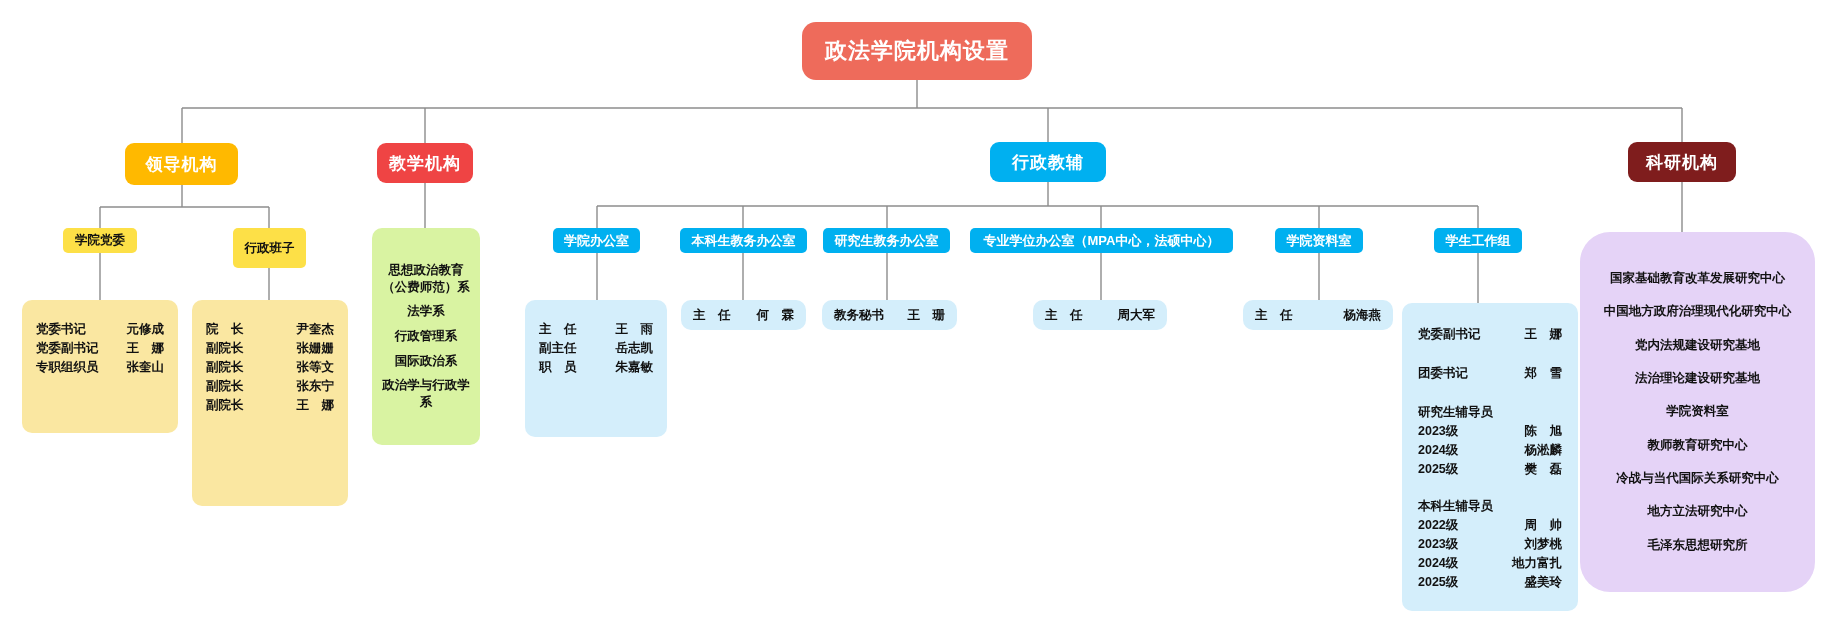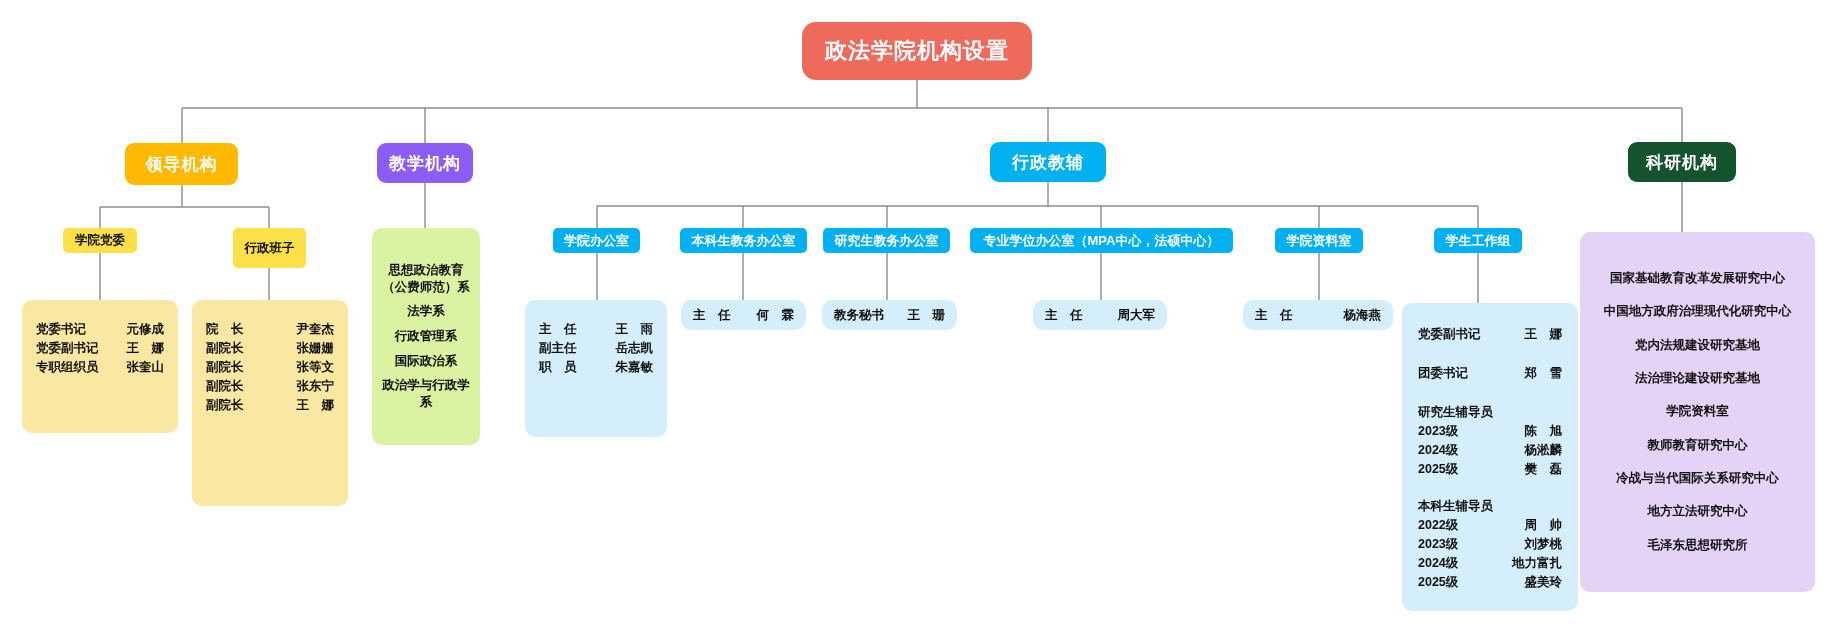--- a/index.html
+++ b/index.html
@@ -5,34 +5,34 @@
   html,body{margin:0;padding:0;background:#fff;}
   body{font-family:"Liberation Sans","DejaVu Sans",sans-serif;}
   #canvas{position:relative;width:1836px;height:635px;background:#ffffff;overflow:hidden;}
   svg.wires{position:absolute;left:0;top:0;pointer-events:none;}
 
   .node{position:absolute;display:flex;align-items:center;justify-content:center;
         font-weight:bold;box-sizing:border-box;text-align:center;color:#111;}
   .root{background:#EE6B5B;color:#fff;font-size:22px;border-radius:14px;letter-spacing:1px;}
   .branch{color:#fff;font-size:17px;border-radius:9px;letter-spacing:1px;}
   .b-lead{background:#FFB900;}
-  .b-teach{background:#8b5cf6;}
+  .b-teach{background:#ef4444;}
   .b-admin{background:#00B0F0;}
-  .b-research{background:#14532d;}
+  .b-research{background:#7f1d1d;}
 
   .sublabel{font-size:12.5px;border-radius:5px;}
   .yellow-bg{background:#fde047;}
   .blue-head{background:#00B0F0;color:#fff;font-size:13px;border-radius:5px;}
 
   .leaf{position:absolute;box-sizing:border-box;border-radius:10px;color:#111;
         font-size:12.5px;font-weight:bold;}
   .leaf.yellow{background:#FAE7A1;}
   .leaf.green{background:#D9F3A2;}
   .leaf.blue{background:#D4EEFB;}
-  .leaf.purple{background:#E5D3F7;}
+  .leaf.purple{background:#E5D3F7;border-radius:30px;}
 
   .rows{display:flex;flex-direction:column;justify-content:flex-start;
         height:100%;box-sizing:border-box;padding:20px 14px;}
   .pair{display:flex;justify-content:space-between;align-items:center;line-height:19px;}
   .onerow{display:flex;justify-content:space-between;align-items:center;
           height:100%;box-sizing:border-box;padding:0 12px;}
   .dept{text-align:center;white-space:pre-line;line-height:17px;}
   .center-rows{display:flex;flex-direction:column;justify-content:space-around;
         align-items:center;height:100%;box-sizing:border-box;padding:30px 8px;}
   .c-row{text-align:center;}

